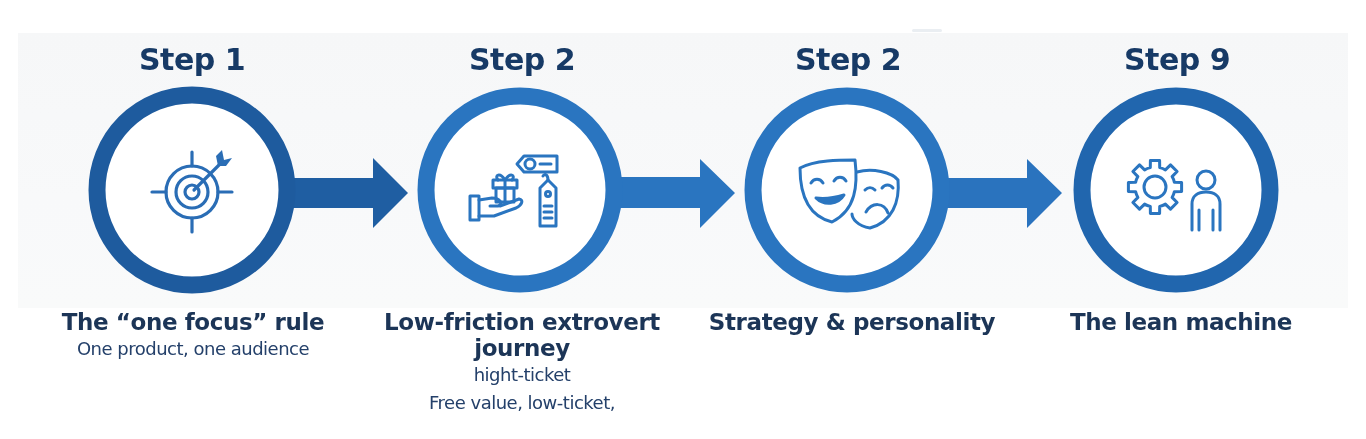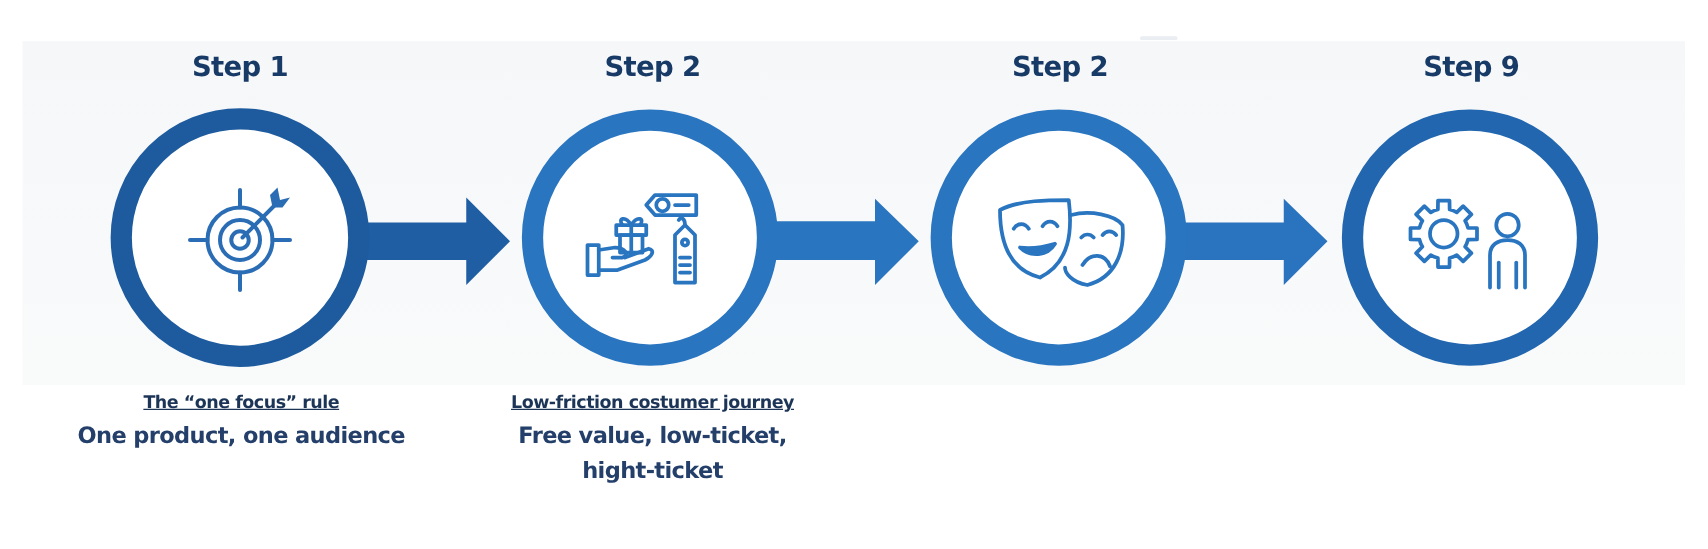--- a/index.html
+++ b/index.html
@@ -39,47 +39,45 @@
       height: 439px;
     }
     .step-heading {
       position: absolute;
       top: 42px;
       width: 240px;
       margin-left: -120px;
       text-align: center;
       font-family: "DejaVu Sans", sans-serif;
       font-weight: bold;
-      font-size: 22px;
+      font-size: 30px;
       letter-spacing: -0.5px;
       color: #173a66;
     }
     .caption {
       position: absolute;
       top: 309px;
       width: 340px;
       margin-left: -170px;
       text-align: center;
       color: #1c3557;
     }
     .caption .title {
       font-family: "DejaVu Sans", sans-serif;
       font-weight: bold;
-      font-size: 14px;
+      font-size: 23px;
       letter-spacing: -0.4px;
       line-height: 26px;
-      text-decoration: underline;
     }
     .caption .sub {
       font-family: "DejaVu Sans", sans-serif;
       font-size: 18px;
       letter-spacing: -0.5px;
       line-height: 28px;
       color: #24406a;
-      font-weight: bold;
     }
   </style>
 </head>
 <body>
 
 <div class="panel"></div>
 <div class="top-mark"></div>
 
 <svg class="flow" viewBox="0 0 1366 439" xmlns="http://www.w3.org/2000/svg">
 
@@ -168,20 +166,22 @@
 <div class="step-heading" style="left:192px">Step 1</div>
 <div class="step-heading" style="left:522px">Step 2</div>
 <div class="step-heading" style="left:848px">Step 2</div>
 <div class="step-heading" style="left:1177px">Step 9</div>
 
 <div class="caption" style="left:193px">
   <div class="title">The “one focus” rule</div>
   <div class="sub">One product, one audience</div>
 </div>
 <div class="caption" style="left:522px">
-  <div class="title">Low-friction costumer journey</div>
+  <div class="title">Low-friction extrovert journey</div>
+  <div class="sub">hight-ticket</div>
   <div class="sub">Free value, low-ticket,</div>
-  <div class="sub">hight-ticket</div>
 </div>
 <div class="caption" style="left:852px">
+  <div class="title">Strategy &amp; personality</div>
 </div>
 <div class="caption" style="left:1181px">
+  <div class="title">The lean machine</div>
 </div>
 
 </body></html>

